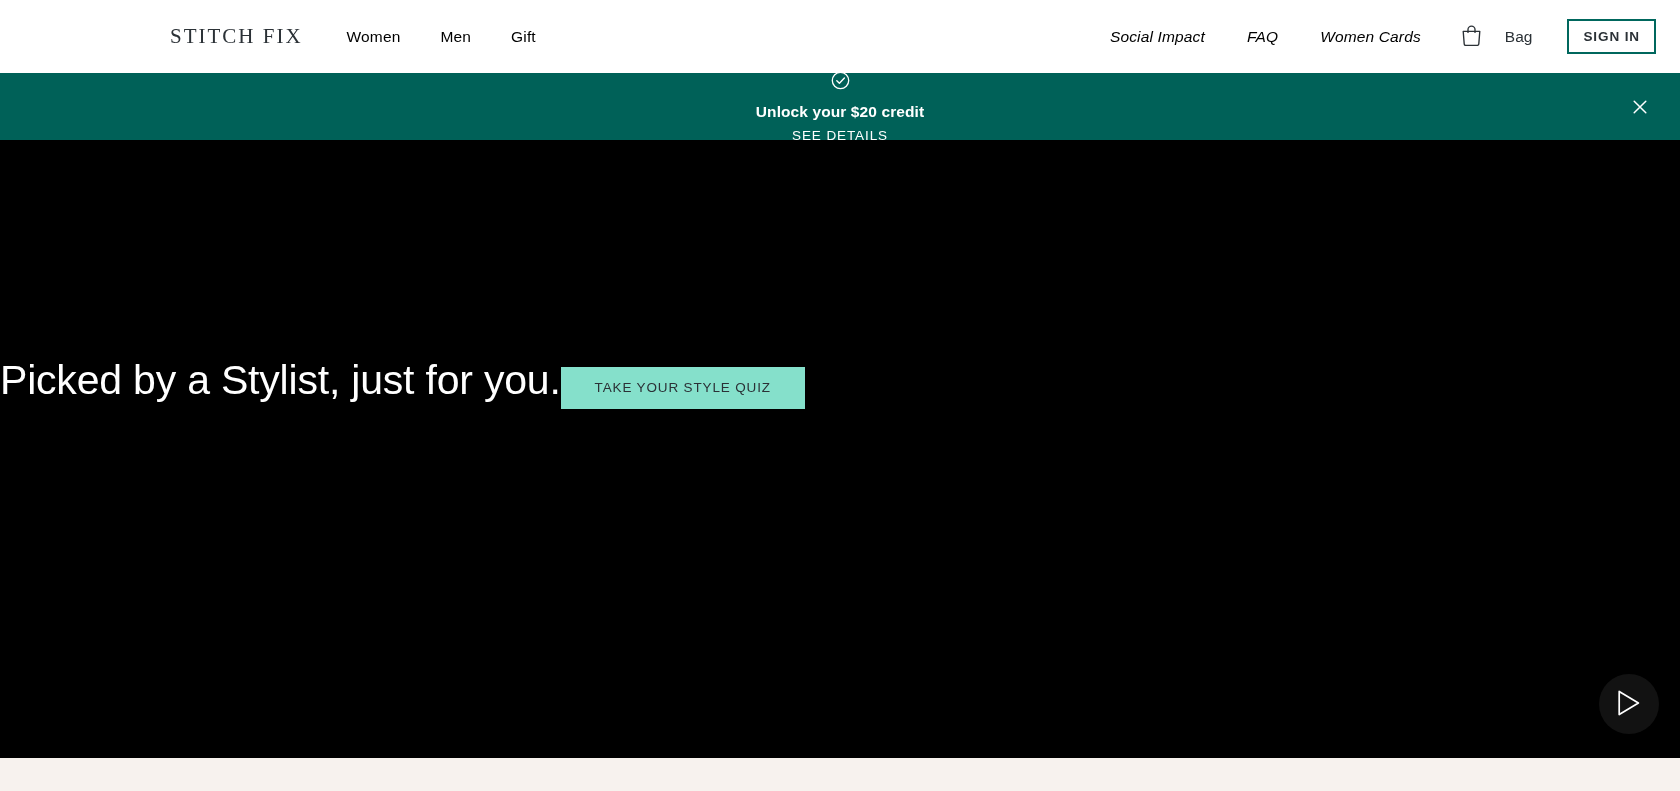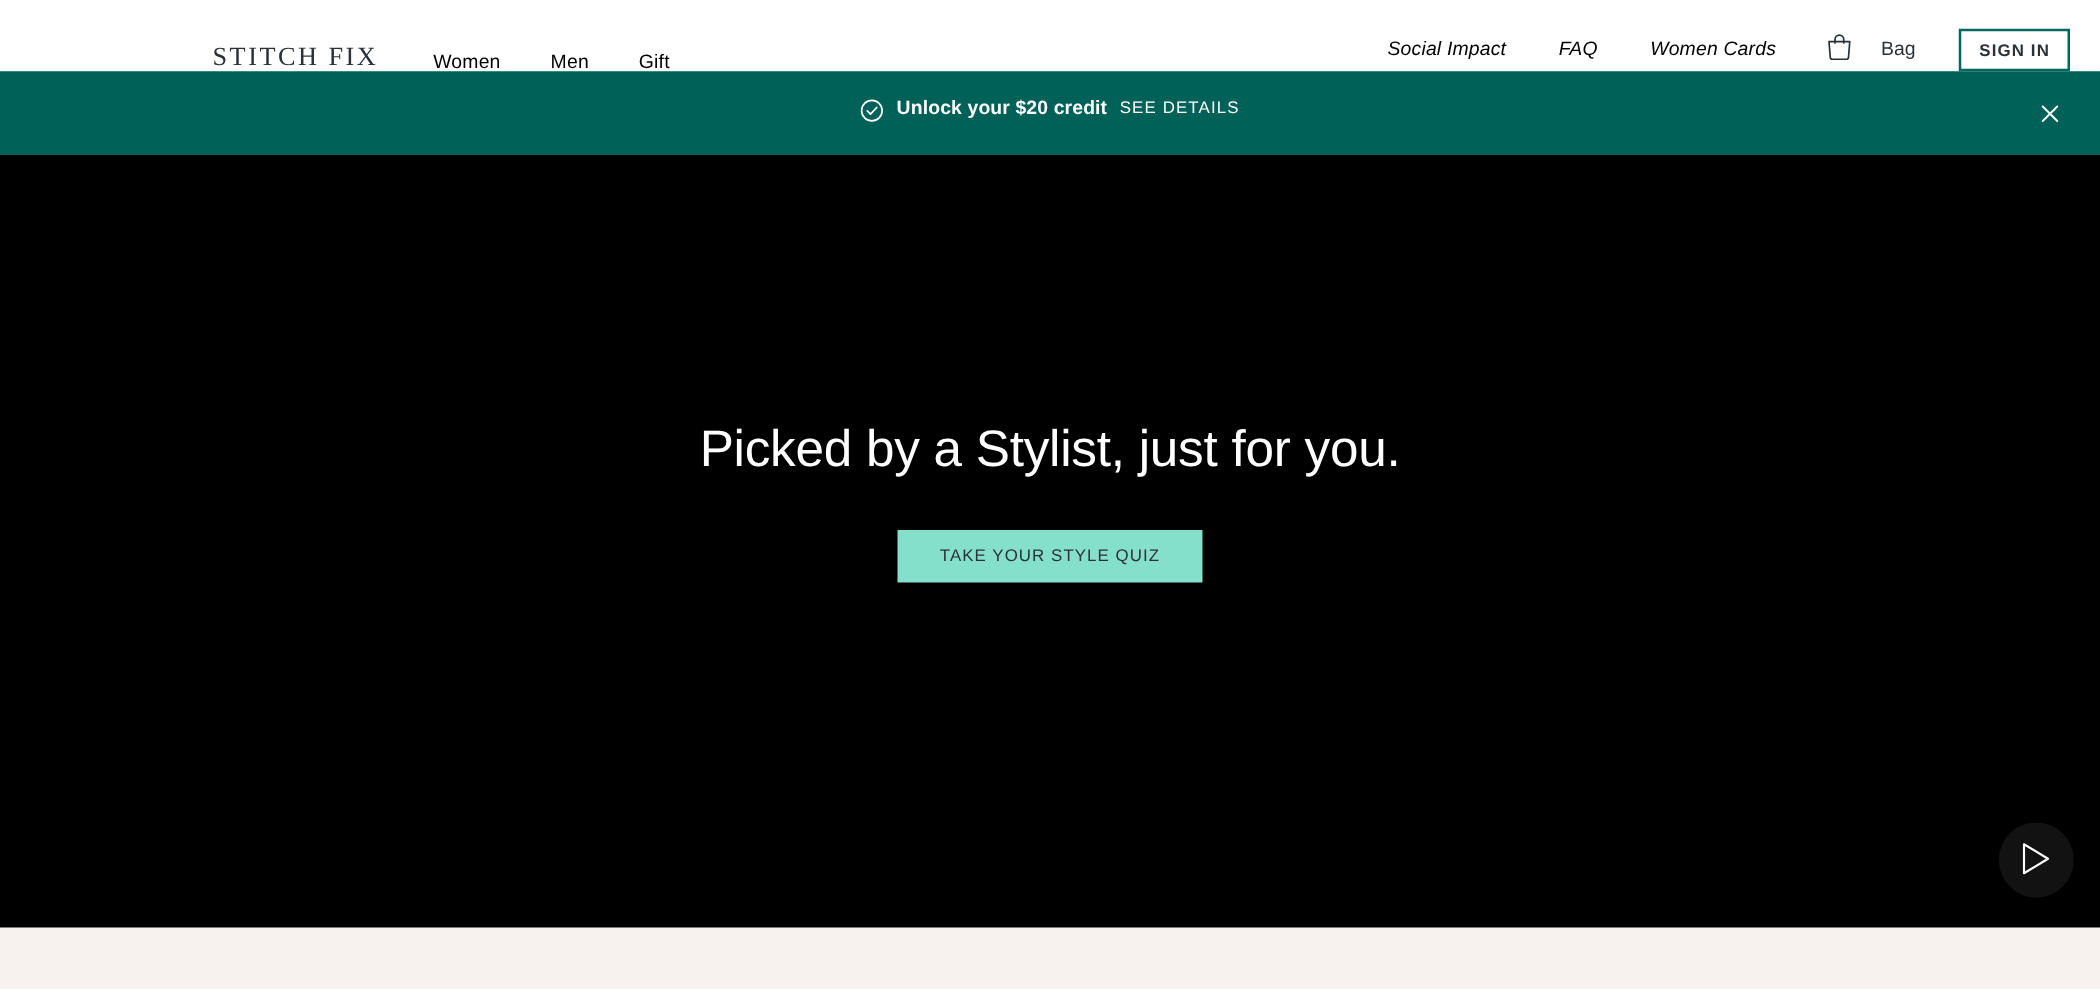--- a/index.html
+++ b/index.html
@@ -10,24 +10,24 @@
     height: 791px;
     overflow: hidden;
     background: #ffffff;
     font-family: "Liberation Sans", sans-serif;
     -webkit-font-smoothing: antialiased;
   }
 
   
   .header {
     position: relative;
-    height: 57px;
+    height: 73px;
     background: #ffffff;
     display: flex;
-    align-items: flex-end;
+    align-items: center;
     padding: 0 24px 0 170px;
   }
 
   .brand {
     font-family: "Liberation Serif", serif;
     font-size: 21px;
     letter-spacing: 2.0px;
     color: #2b3136;
     white-space: nowrap;
     line-height: 1;
@@ -93,21 +93,23 @@
     position: relative;
     height: 67px;
     background: #006158;
     display: flex;
     align-items: center;
     justify-content: center;
   }
 
   .promo-inner {
     display: flex;
+    align-items: center;
     gap: 10px;
+    flex-direction: column;
   }
 
   .check-icon { display: block; flex: none; }
 
   .promo-text {
     color: #ffffff;
     font-size: 15.5px;
     font-weight: bold;
     letter-spacing: 0.1px;
     line-height: 1;
@@ -143,36 +145,36 @@
     background: #000000;
     overflow: hidden;
   }
 
   .hero-content {
     position: absolute;
     left: 0;
     right: 0;
     top: 212px;
     display: flex;
-    flex-direction: column;
+    flex-direction: row;
     align-items: center;
   }
 
   .hero-title {
     color: #ffffff;
     font-size: 41px;
     font-weight: normal;
     letter-spacing: -0.2px;
     line-height: 1.15;
     text-align: center;
     white-space: nowrap;
   }
 
   .hero-cta {
-    margin-top: 41px;
+    margin-top: 15px;
     background: #85e0cb;
     color: #2b3136;
     border: none;
     font-family: "Liberation Sans", sans-serif;
     font-size: 13.5px;
     letter-spacing: 0.85px;
     padding: 0 34px;
     height: 42px;
     line-height: 42px;
     cursor: pointer;

